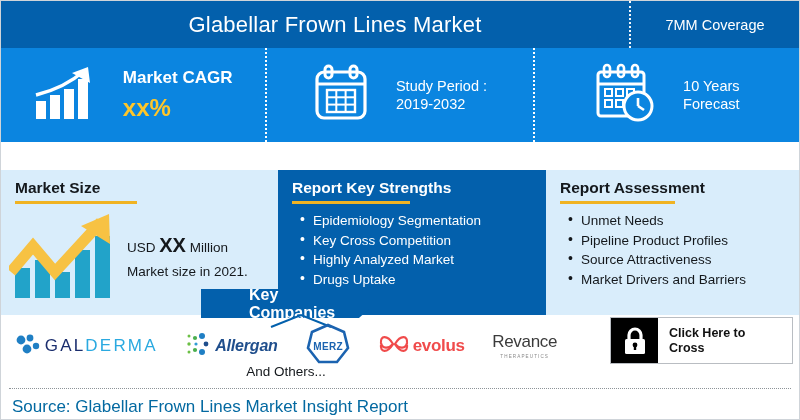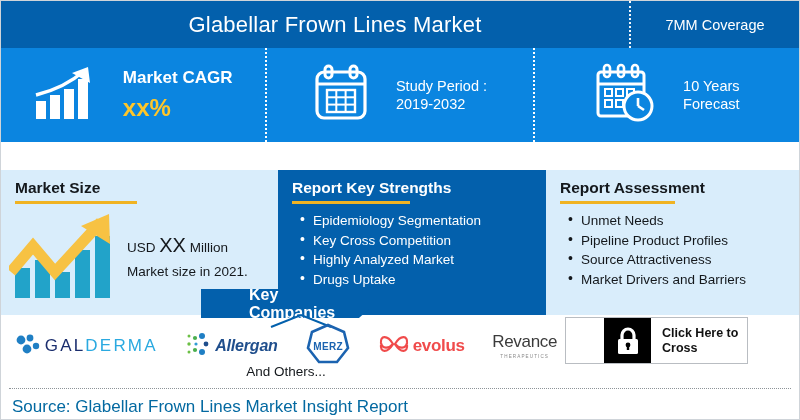--- a/index.html
+++ b/index.html
@@ -98,21 +98,21 @@
     content: "\2022";
     position: absolute; left: 0; top: -1px;
     font-size: 14px;
   }
   .panel-mid ul.bullets li { color: #ffffff; }
   .panel-right ul.bullets li { color: #14181c; }
 
   
   .ms-body { display: flex; align-items: center; padding: 6px 0 0 8px; }
   .ms-text { font-size: 13.5px; color: #14181c; line-height: 24px; margin-left: 6px; }
-  .ms-text .big { font-size: 20px; font-weight: normal; }
+  .ms-text .big { font-size: 20px; font-weight: bold; }
 
   
   .kc-banner {
     position: absolute; left: 200px; top: 288px;
     width: 168px; height: 29px;
     background: #0360ac;
     color: #ffffff;
     font-size: 16px; font-weight: bold;
     display: flex; align-items: center; justify-content: center;
     clip-path: polygon(0 0, 100% 0, 100% 70%, 94% 100%, 0 100%);
@@ -144,25 +144,25 @@
   .revance-main { font-size: 17px; color: #3b3b3b; letter-spacing: -.3px; }
   .revance-sub { font-size: 4.6px; color: #8a8a8a; letter-spacing: 1.1px; margin-top: 1px; }
 
   .and-others {
     position: absolute; left: 200px; top: 363px; width: 170px;
     text-align: center; font-size: 13.5px; color: #14181c;
   }
 
   
   .unlock {
-    position: absolute; left: 564px; top: 316px;
+    position: absolute; left: 609px; top: 316px;
     width: 183px; height: 47px;
     background: #ffffff;
     border: 1px solid #b9bdc2;
-    display: flex; align-items: center; padding-left: 38px;
+    display: flex; align-items: center;
   }
   .unlock-icon {
     width: 47px; height: 45px; background: #000000;
     display: flex; align-items: center; justify-content: center;
   }
   .unlock-text {
     flex: 1; font-size: 12.5px; font-weight: bold; color: #111111;
     line-height: 15px; padding-left: 11px;
   }
 

